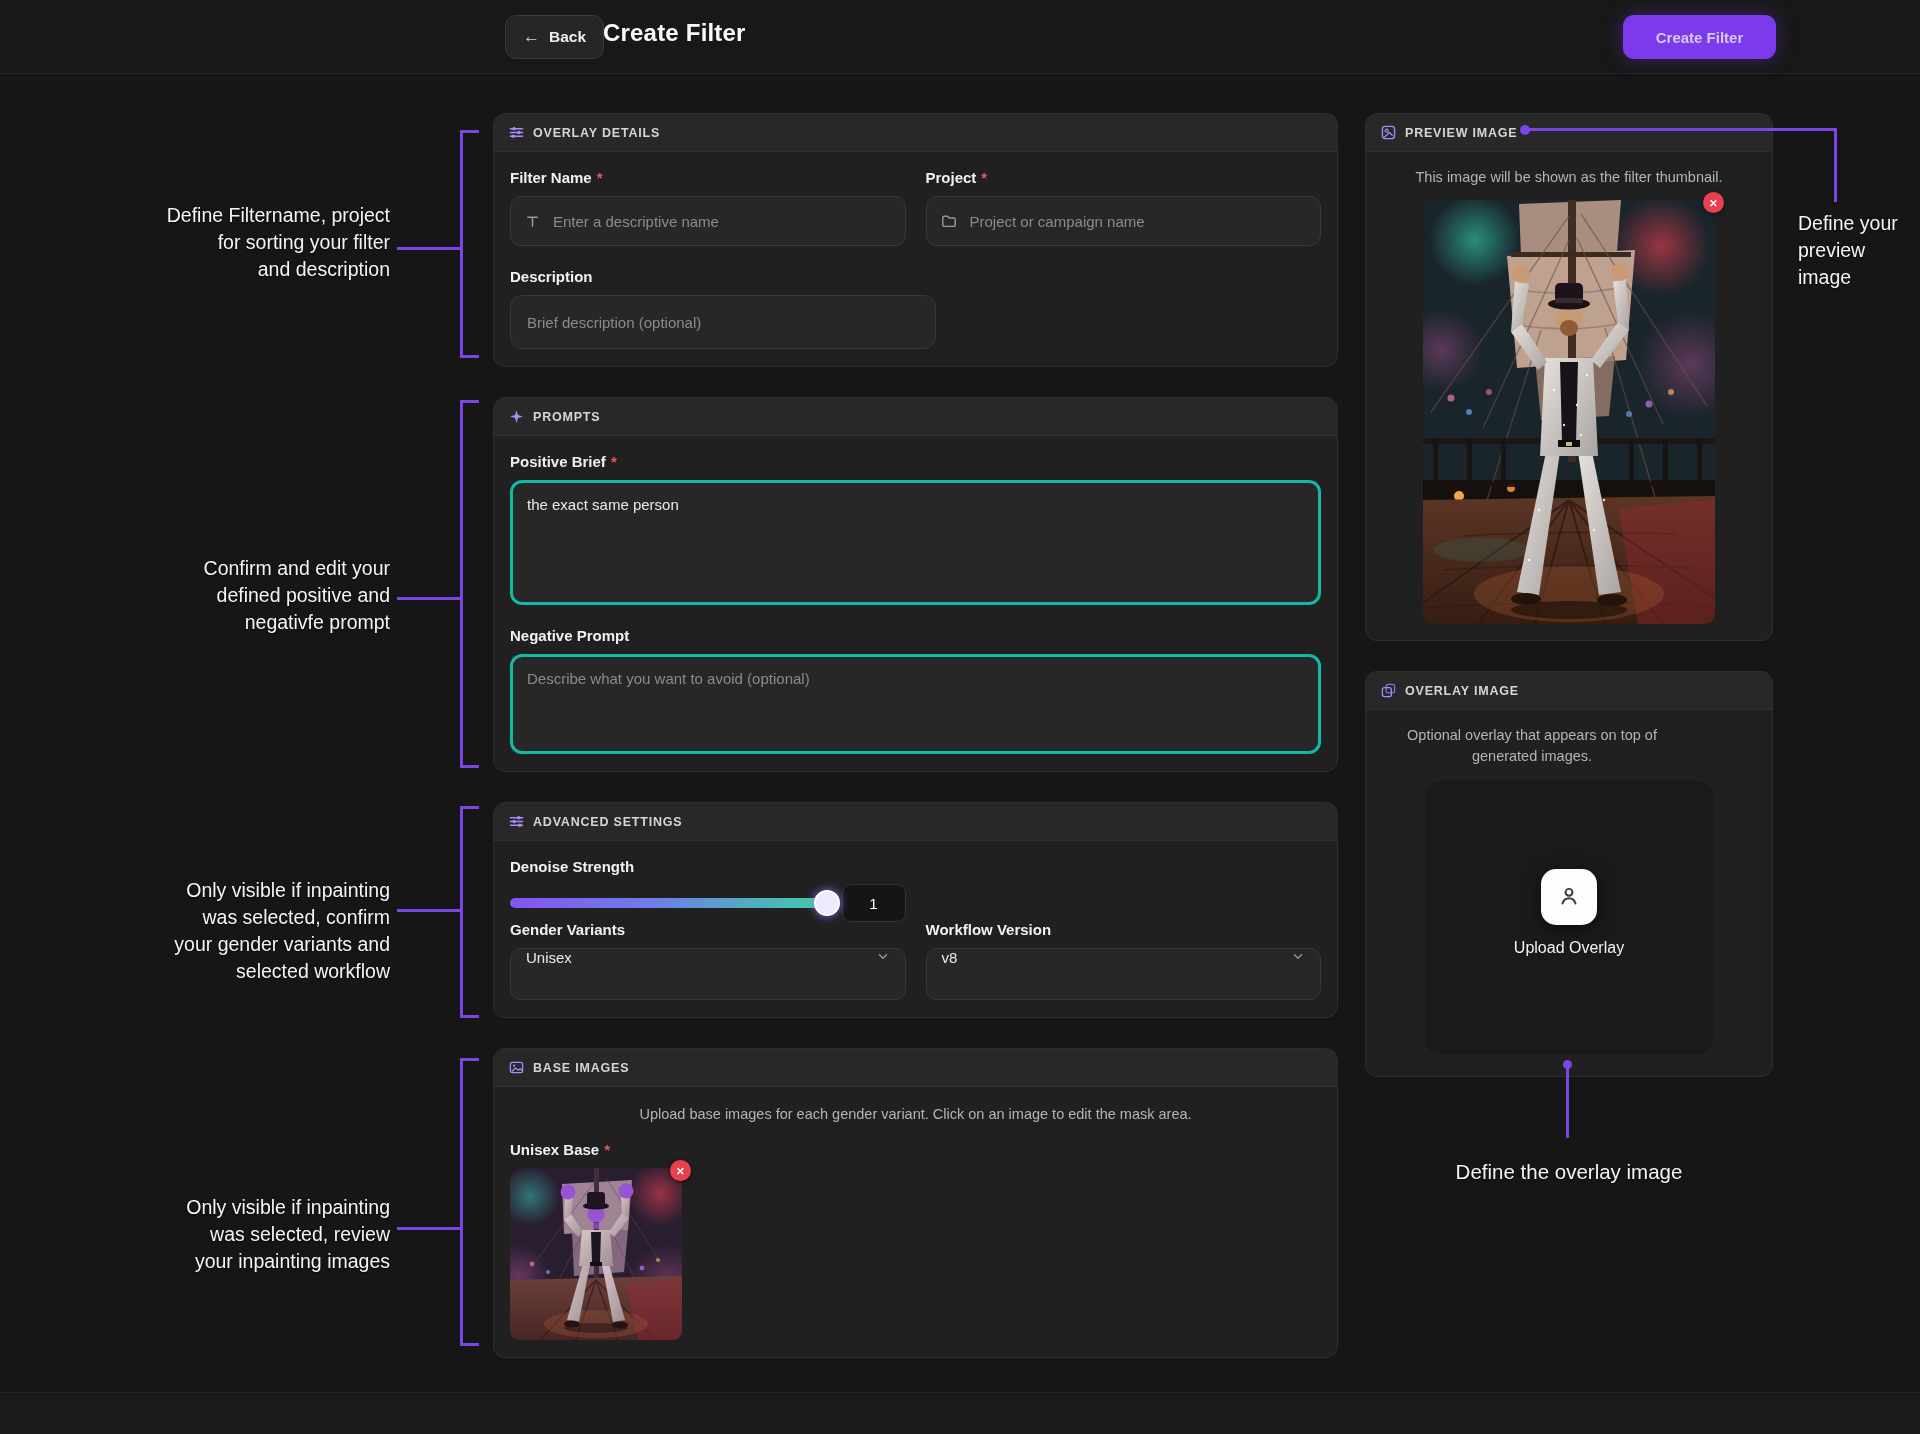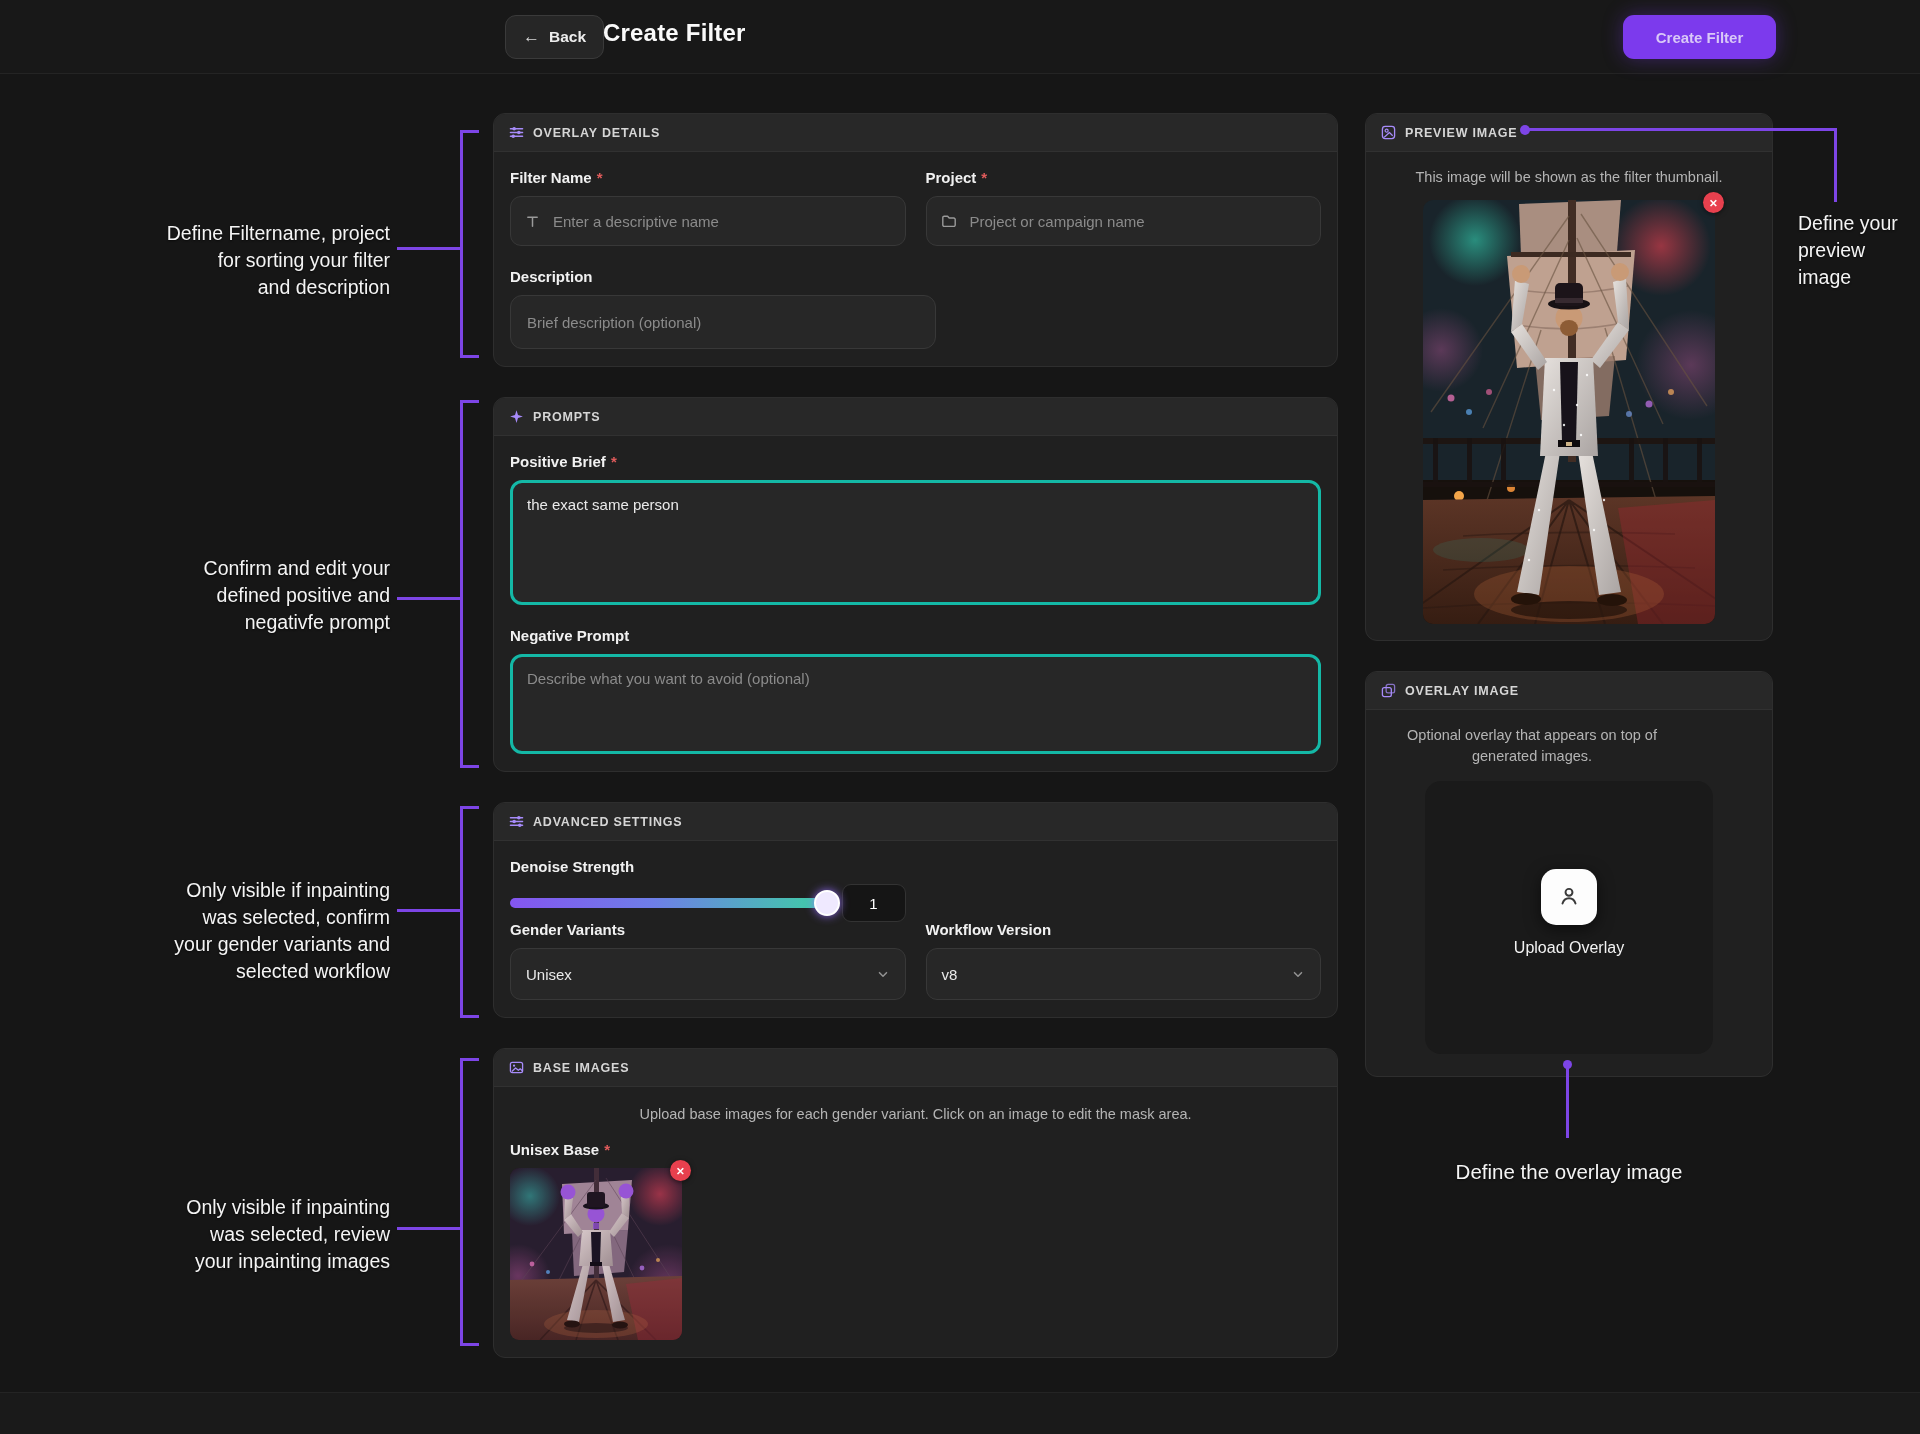--- a/index.html
+++ b/index.html
@@ -30,21 +30,21 @@
   .req { color:#e05b5b; }
   .input { height:48px; display:flex; align-items:center; gap:11px; padding:0 14px; background:#272727; border:1px solid #383838; border-radius:11px; }
   .input input { flex:1; min-width:0; background:transparent; border:none; outline:none; color:#eaeaea; font-size:15px; font-family:inherit; }
   .input input::placeholder, textarea::placeholder { color:#8b8b8b; }
   .field-icon { color:#9a9a9a; display:flex; flex:0 0 auto; }
   .half { width:calc(50% - 10px); }
   .mt22 { margin-top:22px; }
   .textarea { width:100%; box-sizing:border-box; display:block; background:#272727; border:3px solid #14b8a6; border-radius:12px;
     padding:13px 14px; color:#eaeaea; font-size:15px; font-family:inherit; resize:none; outline:none; }
   .ta-pos { height:125px; } .ta-neg { height:100px; }
-  .select { height:50px; display:flex; align-items:center; justify-content:space-between; padding:0 15px; background:#272727;
+  .select { height:50px; display:flex; align-items:flex-start; justify-content:space-between; padding:0 15px; background:#272727;
     border:1px solid #383838; border-radius:11px; color:#eaeaea; font-size:15px; cursor:pointer;gap:12px; }
   
   .slider-row { display:flex; align-items:center; gap:15px; height:36px; }
   .track { flex:1; height:10px; border-radius:6px; background:#141414; position:relative; }
   .fill { position:absolute; left:0; top:0; height:100%; border-radius:6px; background:linear-gradient(90deg,#8455f0,#6e7ee8 45%,#3ecfa5); }
   .thumb { position:absolute; left:100%; top:50%; transform:translate(-50%,-50%); width:22px; height:22px; border-radius:50%;
     background:#efe9ff; border:2px solid #ffffff; box-shadow:0 0 10px rgba(150,110,255,.9); cursor:pointer; }
   .value-box { flex:0 0 62px; height:36px; background:#151515; border:1px solid #333; border-radius:9px; color:#fff;
     display:flex; align-items:center; justify-content:center; font-size:15px; }
   
@@ -462,21 +462,21 @@
 
   <div class="bracket" style="top:130px;height:228px;"></div>
   <div class="bracket" style="top:400px;height:368px;"></div>
   <div class="bracket" style="top:806px;height:212px;"></div>
   <div class="bracket" style="top:1058px;height:288px;"></div>
   <div class="h-conn" style="left:397px;top:247px;width:63px;"></div>
   <div class="h-conn" style="left:397px;top:597px;width:63px;"></div>
   <div class="h-conn" style="left:397px;top:909px;width:63px;"></div>
   <div class="h-conn" style="left:397px;top:1227px;width:63px;"></div>
 
-  <div class="anno anno-r" style="left:110px;top:220px;">Define Filtername, project
+  <div class="anno anno-r" style="left:110px;top:202px;">Define Filtername, project
 for sorting your filter
 and description</div>
   <div class="anno anno-r" style="left:110px;top:555px;">Confirm and edit your
 defined positive and
 negativfe prompt</div>
   <div class="anno anno-r" style="left:108px;top:877px;width:282px;">Only visible if inpainting
 was selected, confirm
 your gender variants and
 selected workflow</div>
   <div class="anno anno-r" style="left:110px;top:1194px;">Only visible if inpainting

